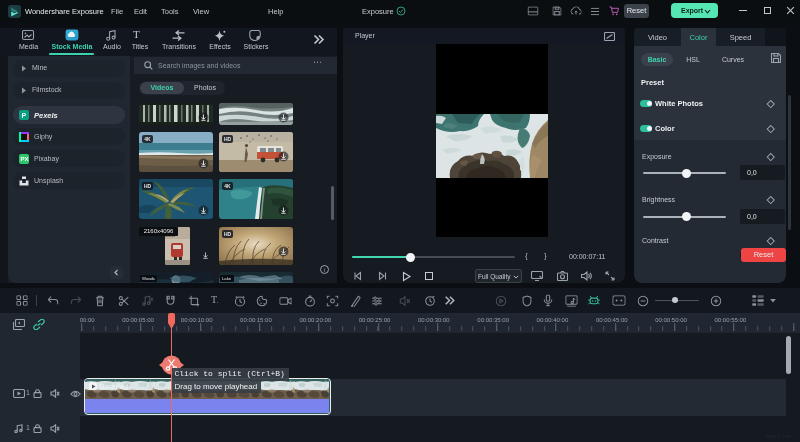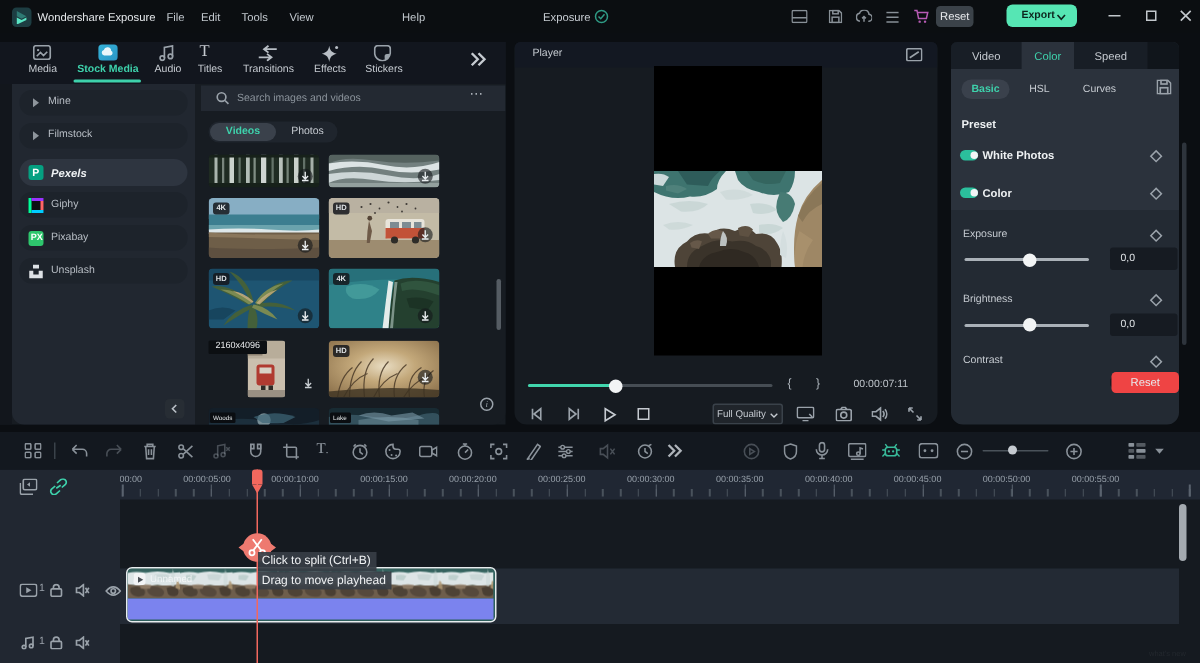--- a/index.html
+++ b/index.html
@@ -780,16 +780,16 @@
 <svg class="ab" style="left:158px;top:352px;" width="27" height="26" viewBox="0 0 27 26">
   <path d="M5 10 L1 13 L5 16 Z M22 10 L26 13 L22 16 Z" fill="#ee7a70"></path>
   <circle cx="13.5" cy="13" r="9.5" fill="#ee7a70"></circle>
   <g stroke="#fff" stroke-width="1.2" fill="none">
     <circle cx="10" cy="16.5" r="1.7"></circle>
         <circle cx="17" cy="16.5" r="1.7"></circle>
     <path d="M10.8 15 L16.5 7.5 M16.2 15 L10.5 7.5"></path>
   </g>
 </svg>
 
-<div class="ab" style="left:172px;top:368px;height:12.5px;background:#373d45ee;color:#f0f2f4;font-size:8px;line-height:12.5px;padding:0 4px 0 2.5px;white-space:nowrap;">Click to split (Ctrl+B)</div>
+<div class="ab" style="left:172px;top:368px;height:12.5px;background:#373d45ee;color:#f0f2f4;font-size:8px;line-height:12.5px;padding:0 4px 0 2.5px;white-space:nowrap;font-family:Liberation Mono, monospace;">Click to split (Ctrl+B)</div>
 <div class="ab" style="left:172px;top:380.5px;height:12.5px;background:#373d45ee;color:#f0f2f4;font-size:8px;line-height:12.5px;padding:0 4px 0 2.5px;white-space:nowrap;">Drag to move playhead</div>
 
 </div>
 
 </body></html>

